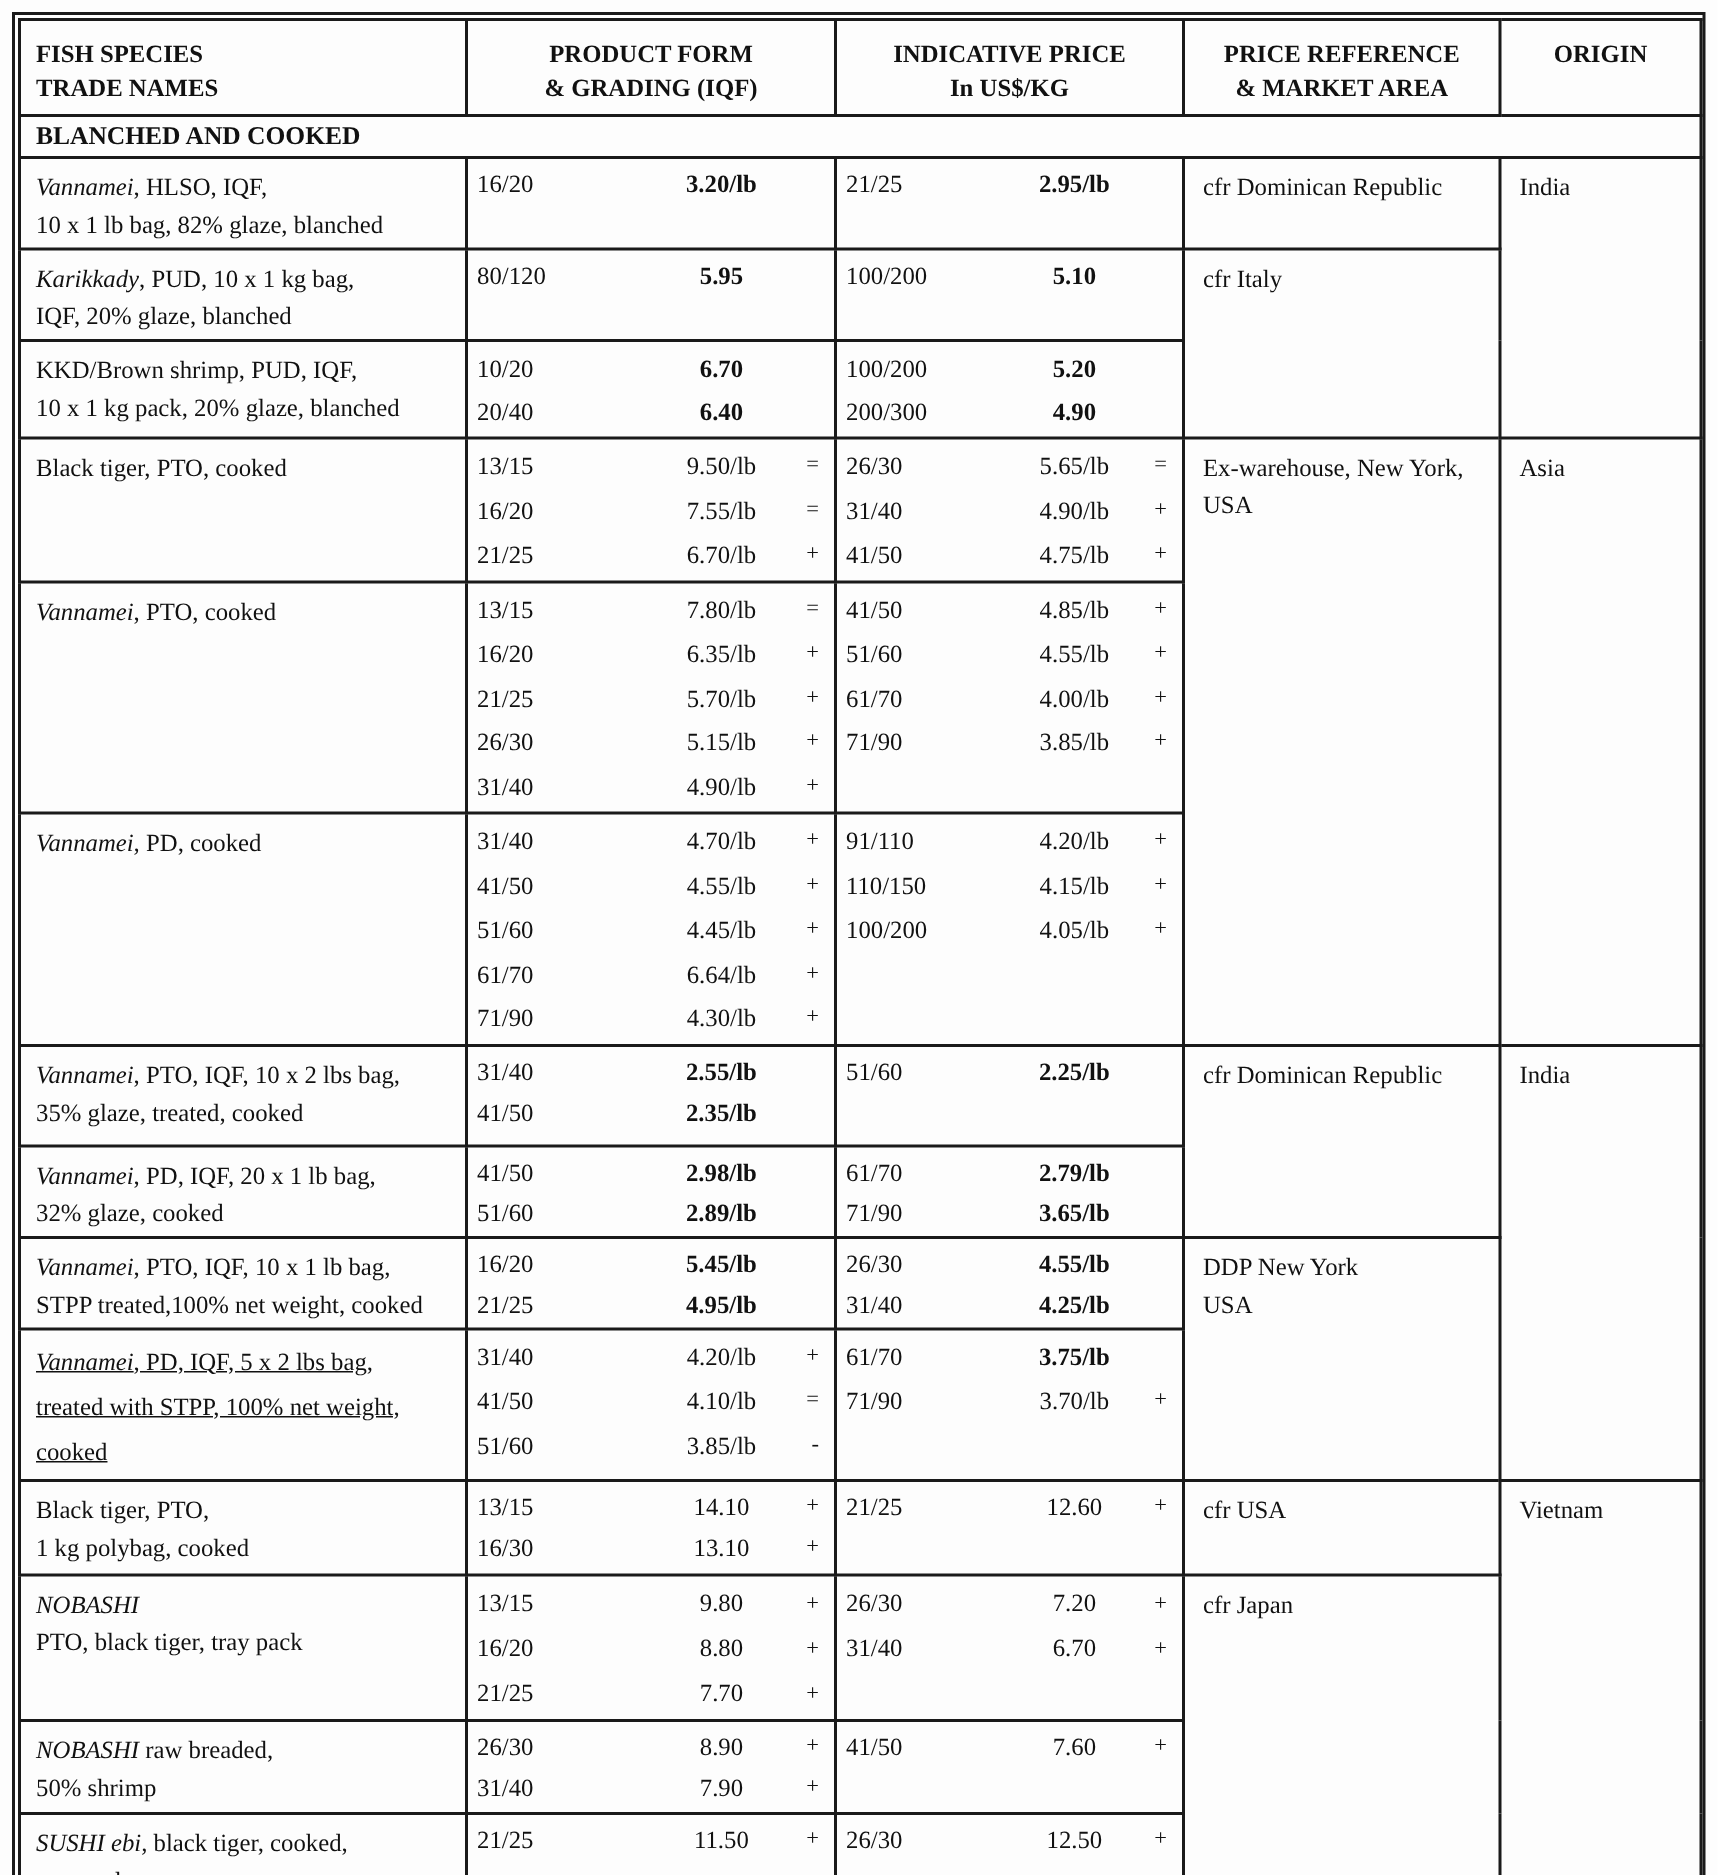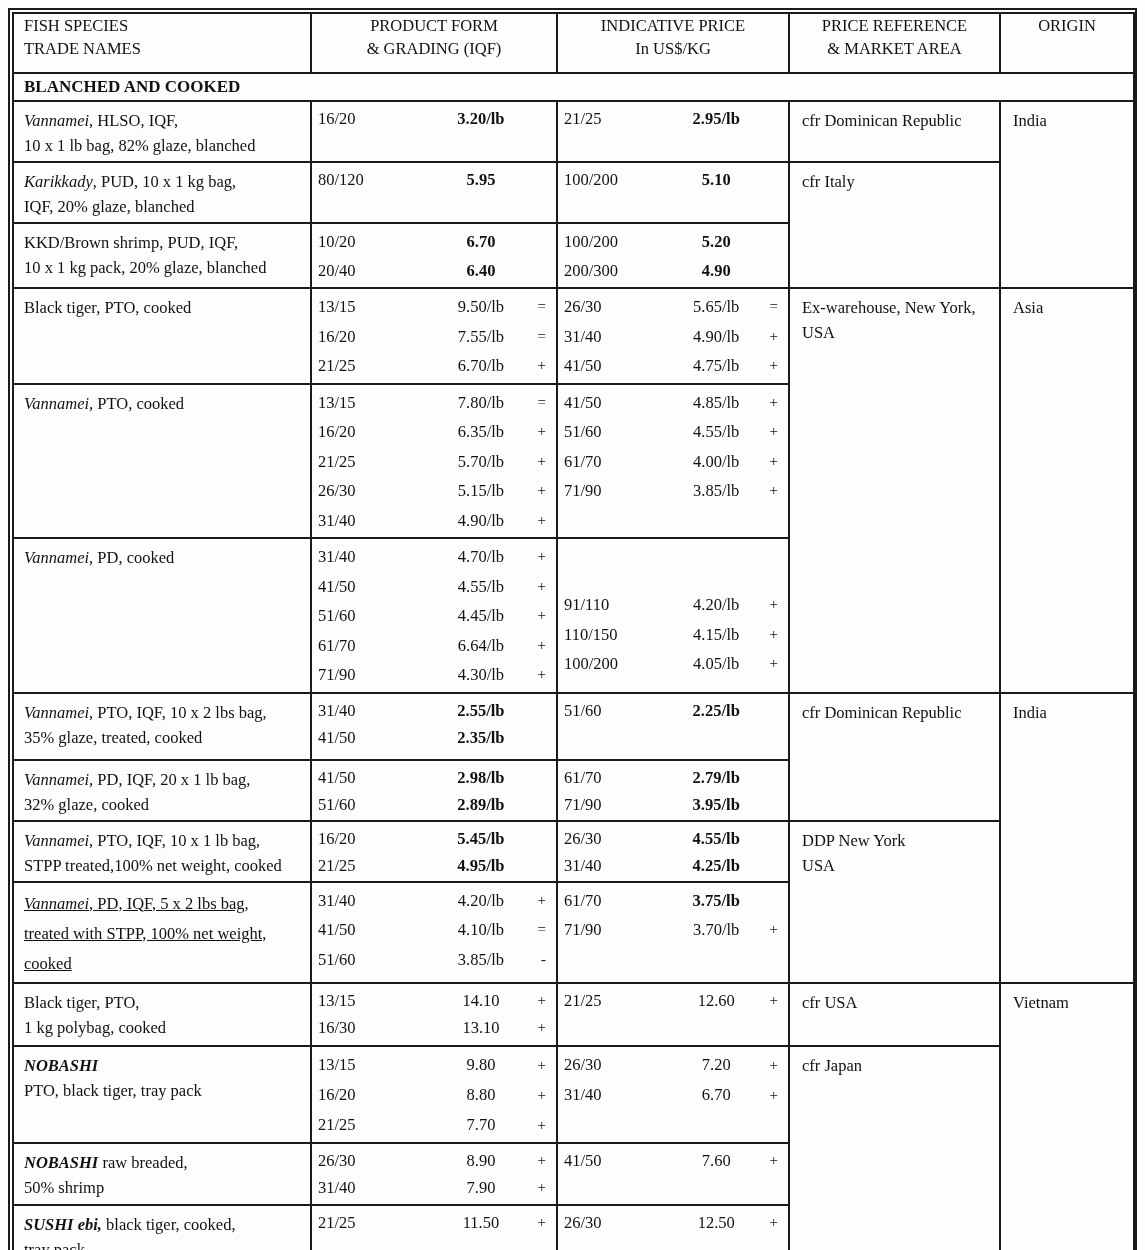--- a/index.html
+++ b/index.html
@@ -28,45 +28,45 @@
     width: 100%;
   }
   .price-table th,
   .price-table td {
     border: 2px solid #1a1a1a;
     vertical-align: top;
     padding: 0;
     overflow: hidden;
   }
   .price-table th {
-    font-weight: normal;
+    font-weight: bold;
     font-size: 16.5px;
     line-height: 23px;
     text-align: center;
-    padding-top: 0;
+    padding-top: 10px;
     padding-bottom: 6px;
     white-space: pre-line;
   }
   th.th-left {
     text-align: left;
     padding-left: 10px;
   }
   tr.section-row td {
     font-weight: bold;
     font-size: 17px;
     padding: 3px 4px 3px 10px;
     vertical-align: middle;
   }
   td.c-species {
     font-size: 16.5px;
     line-height: 25px;
     padding: 6px 6px 3px 10px;
   }
   .seg-i  { font-style: italic; }
-  .seg-bi { font-style: italic; font-weight: bold; }
+  .seg-bi { font-style: italic; font-weight: normal; }
   td.qcell {
     padding: 3px 8px 2px 6px;
   }
   .qline {
     display: grid;
     grid-template-columns: 53% 1fr 26px;
     font-size: 16.5px;
     line-height: 27px;
   }
   .qline .g { }
@@ -304,21 +304,21 @@
                 <span class="p">6.64/lb</span>
                 <span class="m">+</span>
               </div>
               <div class="qline" style="line-height: 29.5px;">
                 <span class="g">71/90</span>
                 <span class="p">4.30/lb</span>
                 <span class="m">+</span>
               </div>
             </td>
             <td class="qcell">
-              <div class="qline" style="line-height: 29.5px; margin-top: 48px;">
+              <div class="qline" style="line-height: 29.5px;">
                 <span class="g">91/110</span>
                 <span class="p">4.20/lb</span>
                 <span class="m">+</span>
               </div>
               <div class="qline" style="line-height: 29.5px;">
                 <span class="g">110/150</span>
                 <span class="p">4.15/lb</span>
                 <span class="m">+</span>
               </div>
               <div class="qline" style="line-height: 29.5px;">
@@ -373,21 +373,21 @@
               </div>
             </td>
             <td class="qcell">
               <div class="qline">
                 <span class="g">61/70</span>
                 <span class="p bold">2.79/lb</span>
                 <span class="m"></span>
               </div>
               <div class="qline">
                 <span class="g">71/90</span>
-                <span class="p bold">3.95/lb</span>
+                <span class="p bold">3.65/lb</span>
                 <span class="m"></span>
               </div>
             </td>
           </tr>
           <tr style="height: 55px;">
             <td class="c-species">
               <div><span class="seg-i">Vannamei</span><span>, PTO, IQF, 10 x 1 lb bag,</span></div>
               <div><span>STPP treated,100% net weight, cooked</span></div>
             </td>
             <td class="qcell">

